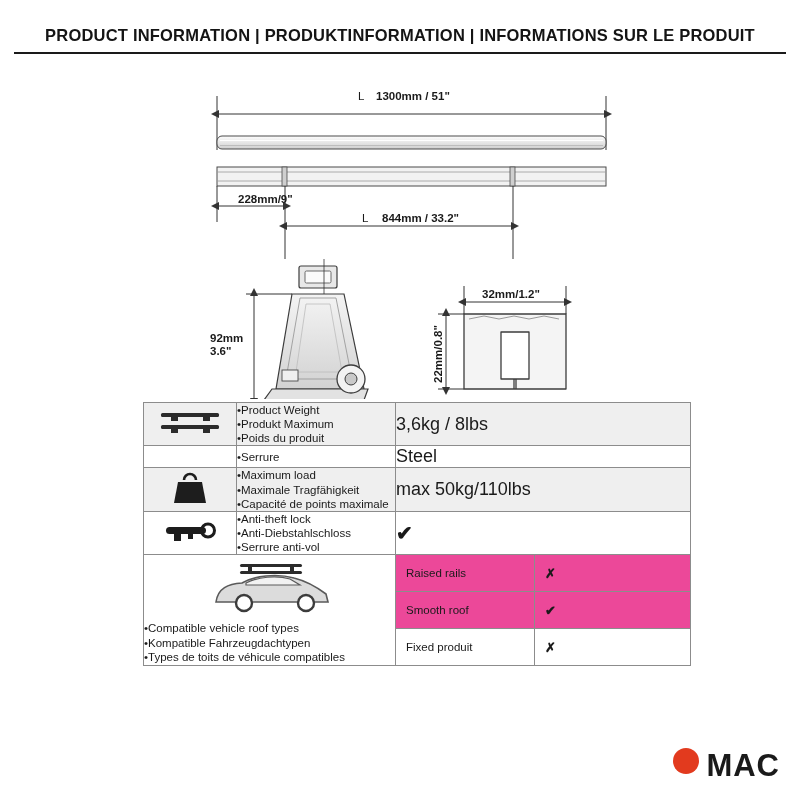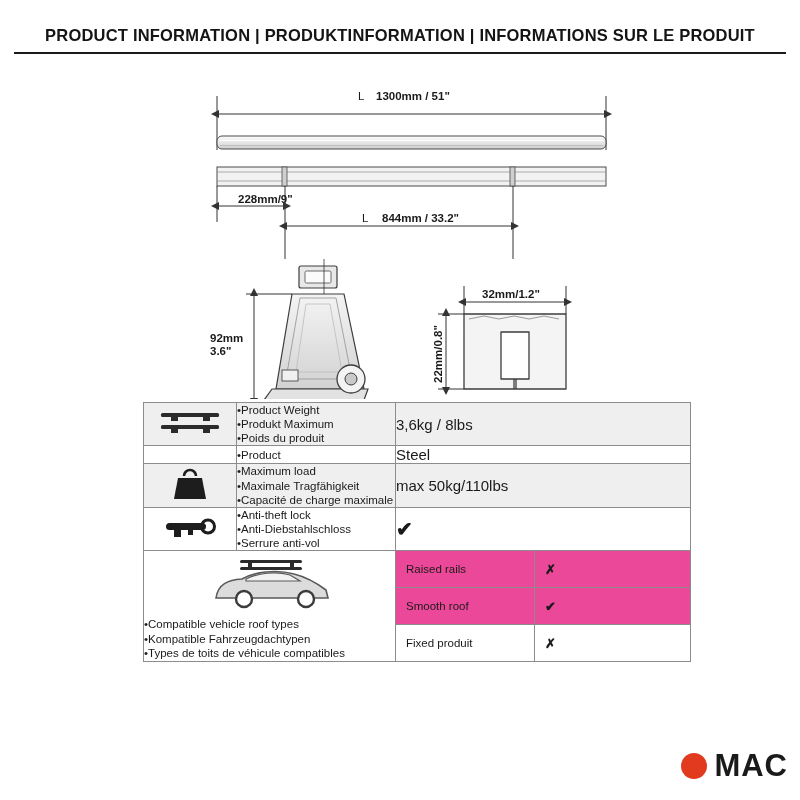--- a/index.html
+++ b/index.html
@@ -68,21 +68,21 @@
     text-align: center;
     padding: 6px 0;
   }
   .cell-label {
     width: 158px;
     padding: 7px 6px 7px 8px;
     line-height: 1.23;
   }
   .cell-value {
     padding: 7px 10px;
-    font-size: 15px;
+    font-size: 18px;
   }
   .row-shaded {
     background: #efefef;
   }
   .bullet-line {
     white-space: nowrap;
   }
   .check {
     font-size: 20px;
     font-weight: bold;
@@ -125,24 +125,23 @@
     line-height: 1.25;
   }
   .compat-icon-wrap {
     text-align: center;
     padding-top: 2px;
     padding-bottom: 4px;
   }
   
   .logo {
     position: absolute;
-    right: 12px;
+    right: 20px;
     bottom: 16px;
     display: flex;
-    align-items: center;
     gap: 7px;
   }
   .logo-mark {
     width: 26px;
     height: 26px;
     border-radius: 50%;
     background: #e23a1e;
     display: inline-block;
   }
   .logo-text {
@@ -288,36 +287,36 @@
           <div class="bullet-line">•Product Weight</div>
           <div class="bullet-line">•Produkt Maximum</div>
           <div class="bullet-line">•Poids du produit</div>
         </td>
         <td class="cell-value">3,6kg / 8lbs</td>
       </tr>
 
       <tr>
         <td class="cell-icon"></td>
         <td class="cell-label">
-          <div class="bullet-line">•Product</div>
+          <div class="bullet-line">•Serrure</div>
         </td>
         <td class="cell-value">Steel</td>
       </tr>
 
       <tr class="row-shaded">
         <td class="cell-icon">
           <svg width="40" height="40" viewBox="0 0 40 40">
             <path d="M14 11 a6 6 0 0 1 12 0" fill="none" stroke="#1d1d1d" stroke-width="2.6"></path>
             <path d="M8 13 L32 13 L36 34 L4 34 Z" fill="#1d1d1d"></path>
           </svg>
         </td>
         <td class="cell-label">
           <div class="bullet-line">•Maximum load</div>
           <div class="bullet-line">•Maximale Tragfähigkeit</div>
-          <div class="bullet-line">•Capacité de charge maximale</div>
+          <div class="bullet-line">•Capacité de points maximale</div>
         </td>
         <td class="cell-value">max 50kg/110lbs</td>
       </tr>
 
       <tr>
         <td class="cell-icon">
           <svg width="56" height="28" viewBox="0 0 56 28">
             <rect x="4" y="9" width="40" height="7" rx="3.5" fill="#1d1d1d"></rect>
             <rect x="12" y="16" width="7" height="7" fill="#1d1d1d"></rect>
             <rect x="26" y="16" width="5" height="5" fill="#1d1d1d"></rect>

